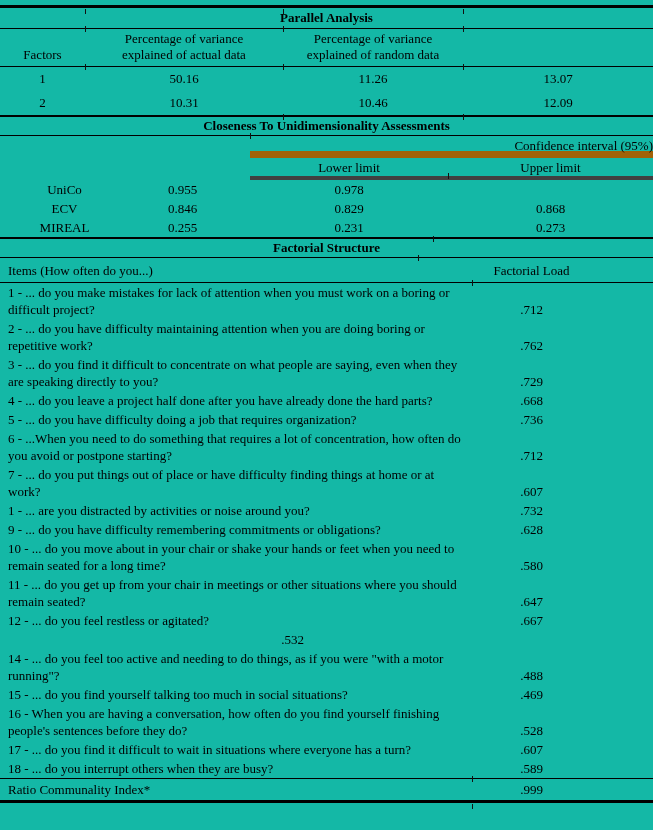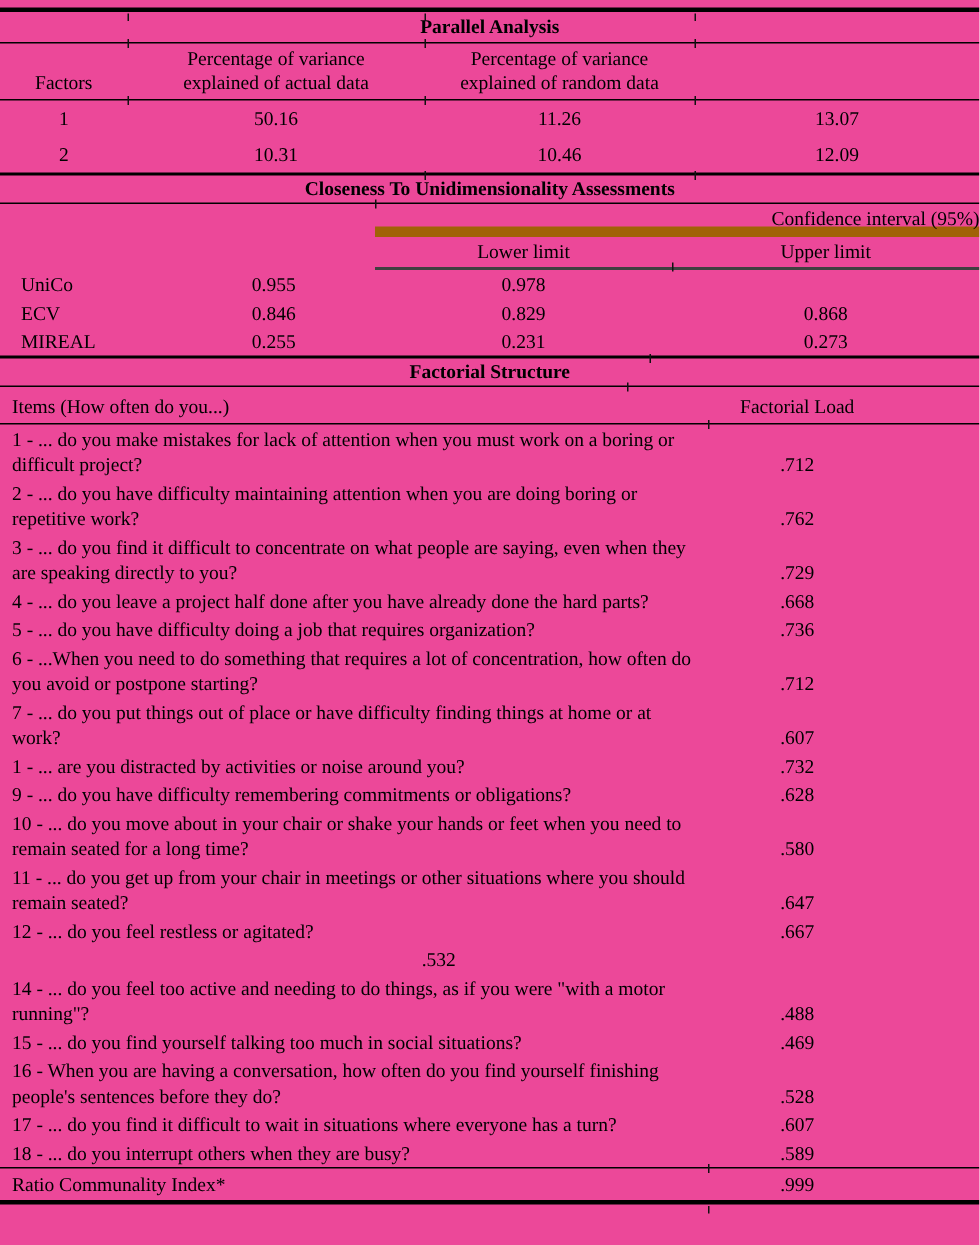--- a/index.html
+++ b/index.html
@@ -2,21 +2,21 @@
 <html><head>
 <meta charset="utf-8">
 <style>
   * { box-sizing: border-box; margin: 0; padding: 0; }
   html, body { background: #ffffff; }
   body { font-family: "Liberation Serif", "DejaVu Serif", serif; color: #000; }
   .page {
     position: relative;
     width: 653px;
     height: 830px;
-    background: #ec4899;
+    background: #14b8a6;
     font-size: 13px;
     overflow: hidden;
     padding-top: 5px;
   }
   .rule { position: relative; height: 0; border-top: 1px solid #000; }
   .rule.thick { border-top-width: 2px; }
   .rule.heavy { border-top-width: 3px; }
   .tick { position: absolute; top: -3px; width: 1px; height: 6px; background: #111; }
   .tick.down { top: 1px; height: 5px; }
   .sec-title { text-align: center; font-weight: bold; }
@@ -29,26 +29,26 @@
   .pa-header .cell { text-align: center; line-height: 16px; }
   .hw140 { display: inline-block; max-width: 142px; }
   .hw186 { display: inline-block; max-width: 186px; }
   .pa-row { height: 24px; line-height: 24px; text-align: center; }
 
   
   .ci-row { height: 22px; }
   .ci-span { margin-left: 250px; width: 403px; height: 22px; line-height: 20px;
              text-align: right; border-bottom: 7px solid #a16207; position: relative; }
   .sub-row { margin-left: 250px; width: 403px; height: 22px; line-height: 20px;
-             display: flex; border-bottom: 2px solid #404040; position: relative; }
+             display: flex; border-bottom: 4px solid #404040; position: relative; }
   .sub-row .sub-c1 { width: 198px; text-align: center; }
   .sub-row .sub-c2 { width: 205px; text-align: center; }
   .sub-row .tick { top: auto; bottom: -3px; }
   .cl-grid { display: grid; grid-template-columns: 115px 135px 198px 205px; height: 19px; line-height: 19px; }
-  .cl-grid .lbl { padding-left: 14px; text-align: left; }
+  .cl-grid .lbl { padding-left: 14px; text-align: center; }
   .cl-grid .val { text-align: center; }
 
   
   .fs-header { display: flex; align-items: center; height: 24px; }
   .fs-text { flex: 0 0 478px; padding: 0 12px 0 8px; line-height: 17px; }
   .fs-load { flex: 1 1 auto; padding-right: 68px; text-align: center; line-height: 17px; }
   .fs-row { display: flex; align-items: flex-end; padding: 1px 0; }
   .fs-footer { display: flex; align-items: center; height: 21px; }
 </style>
 </head>

